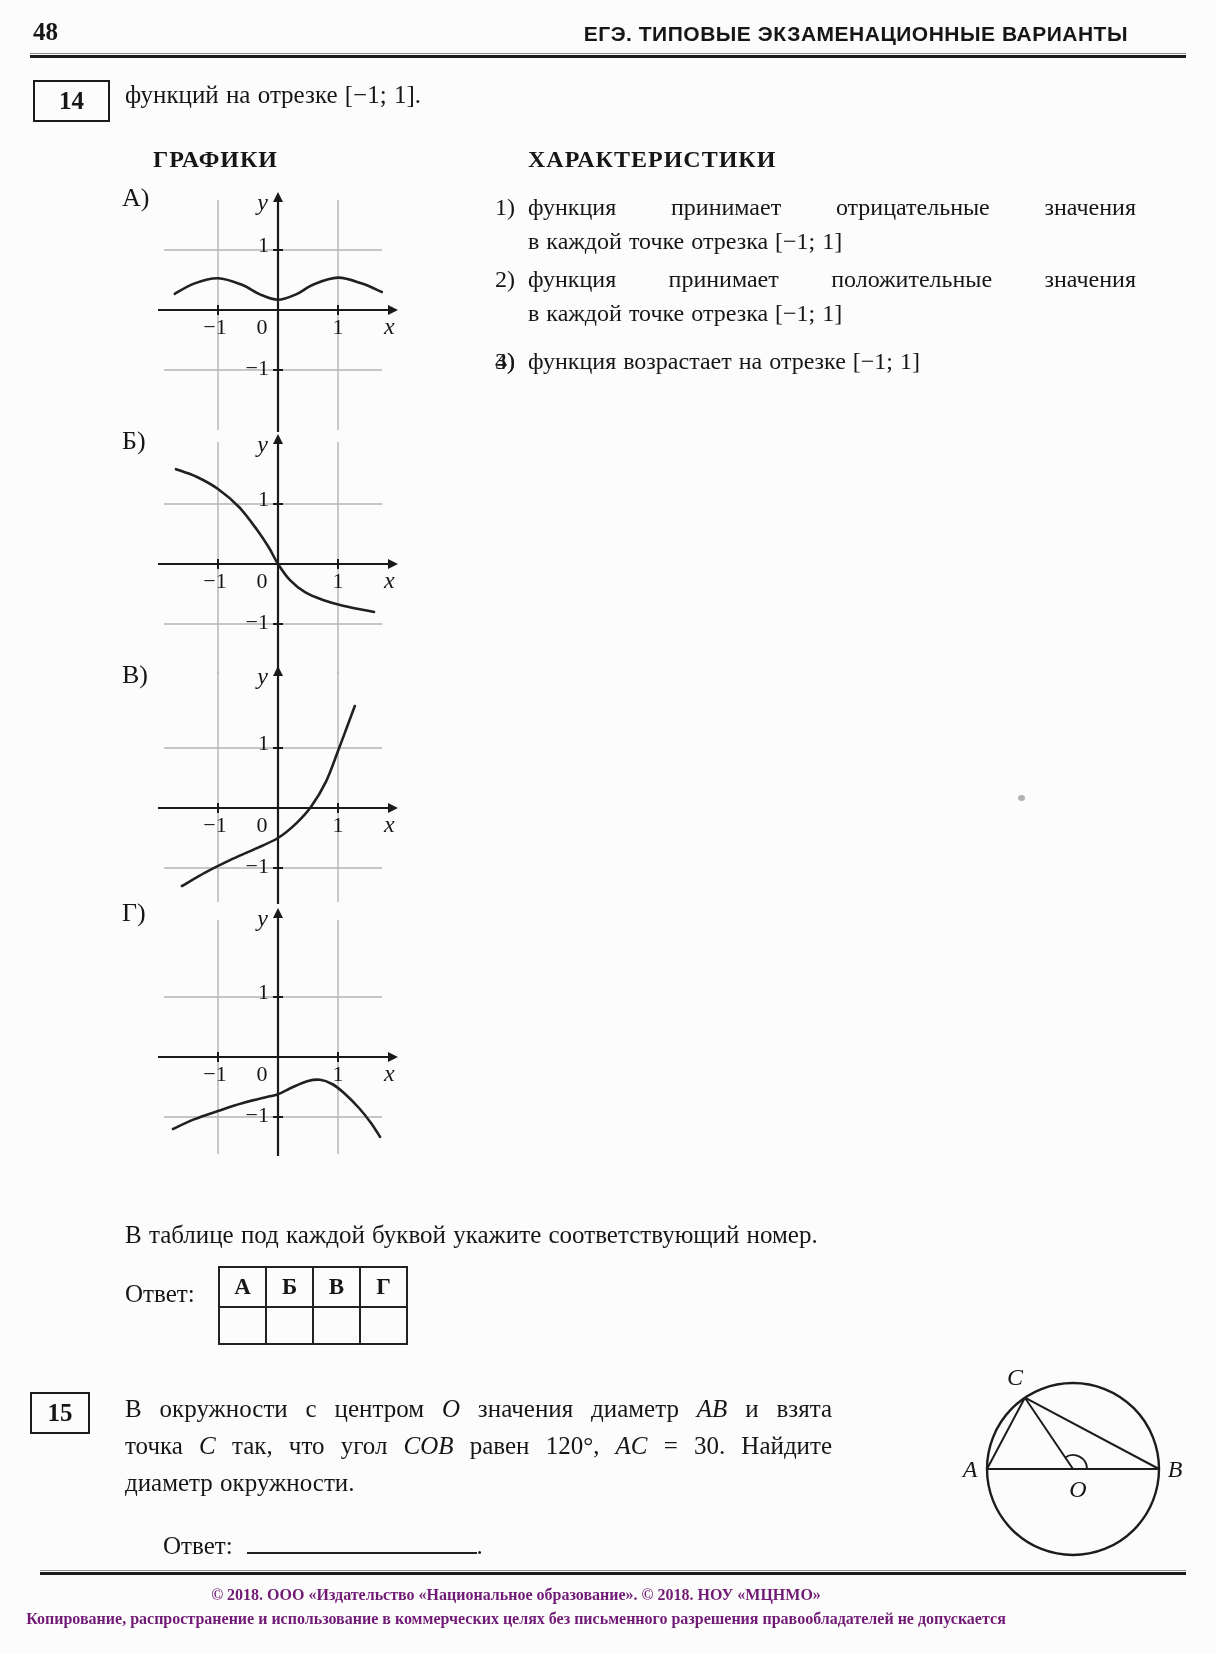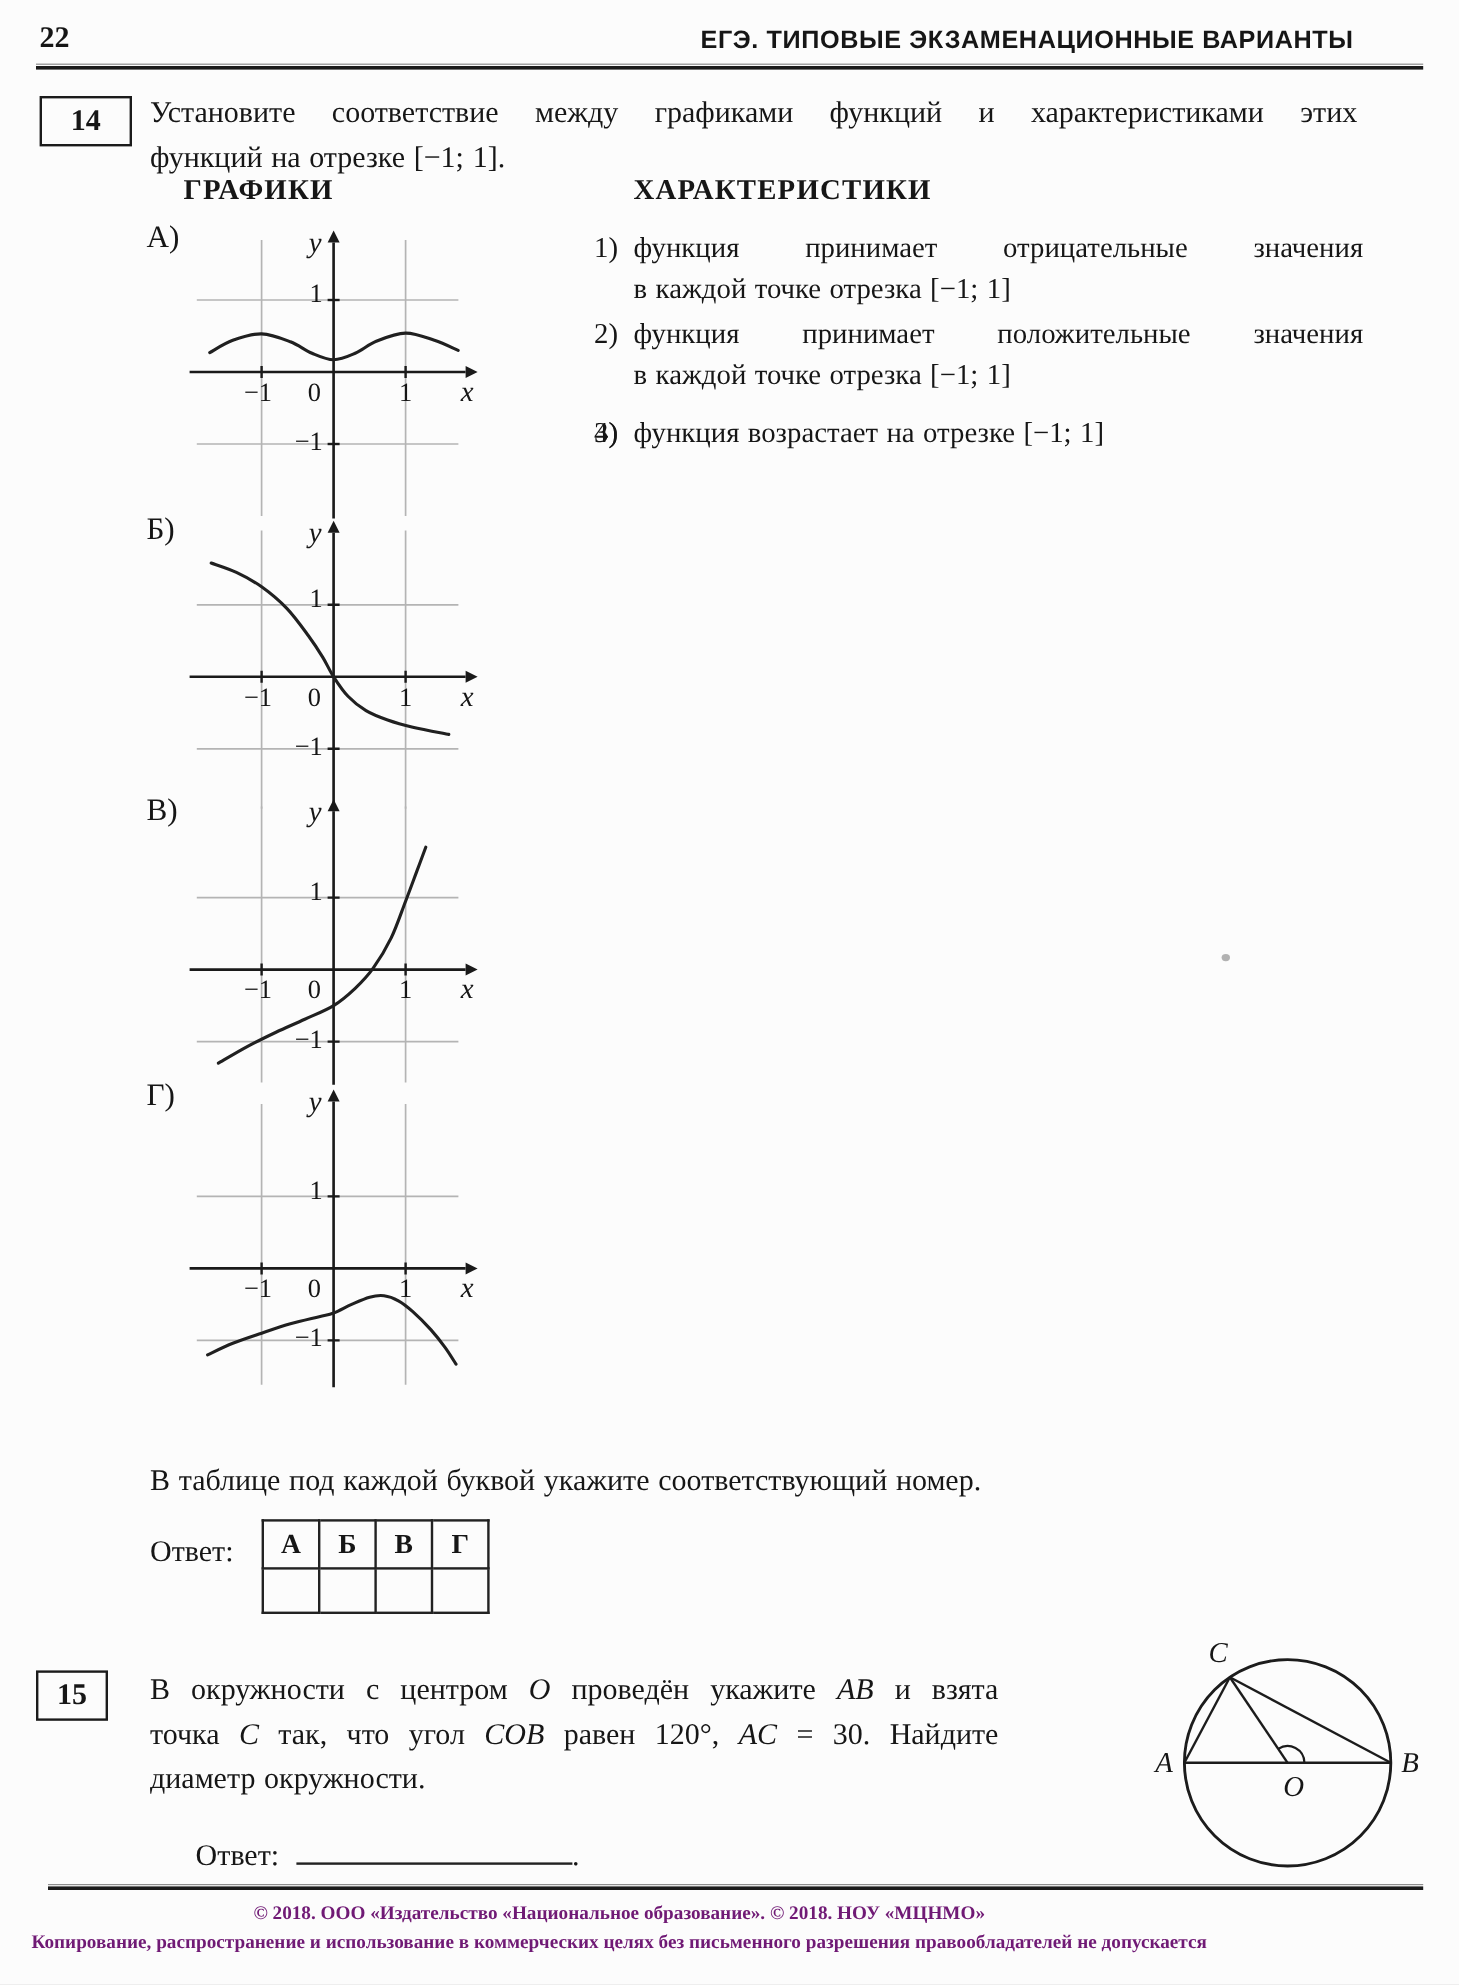--- a/index.html
+++ b/index.html
@@ -36,31 +36,30 @@
   .blank{display:inline-block;width:230px;border-bottom:2.5px solid #222;height:24px;vertical-align:baseline;margin-left:14px;}
   .footer-text{width:1032px;text-align:center;font-size:16px;font-weight:700;color:#701a75;}
   .speck{width:7px;height:6px;background:#8a8a8a;border-radius:50%;opacity:.65;}
   .geom{stroke:#1c1c1c;fill:none;}
 </style>
 </head>
 <body>
 
 <div id="page">
 
-  <div class="abs b" style="left:33px;top:18px;font-size:25px;">22</div>
+  <div class="abs b" style="left:33px;top:18px;font-size:25px;">48</div>
   <div class="abs sans b" style="right:88px;top:22px;font-size:21px;letter-spacing:.5px;">ЕГЭ. ТИПОВЫЕ ЭКЗАМЕНАЦИОННЫЕ ВАРИАНТЫ</div>
   <div class="abs rule" style="left:30px;top:53px;width:1156px;">
       <div class="thick"></div>
     </div>
 
   <div class="abs numbox" style="left:33px;top:80px;width:77px;height:42px;">
     <span>14</span>
   </div>
   <div class="abs stmt" style="left:125px;top:76px;width:1006px;">
-    <span class="fj">Установите соответствие между графиками функций и характеристиками этих</span>
     <span>функций на отрезке [−1; 1].</span>
   </div>
 
   <div class="abs colhead" style="left:153px;top:146px;">ГРАФИКИ</div>
   <div class="abs colhead" style="left:528px;top:146px;">ХАРАКТЕРИСТИКИ</div>
 
   <div class="abs glabel" style="left:122px;top:183px;">А)</div>
   <svg class="abs" style="left:148px;top:182px;" width="300" height="256">
     <line class="grid" x1="70" y1="18" x2="70" y2="248"></line>
     <line class="grid" x1="190" y1="18" x2="190" y2="248"></line>
@@ -194,21 +193,21 @@
         <td></td>
         <td></td>
       </tr>
     </tbody>
   </table>
 
   <div class="abs numbox" style="left:30px;top:1392px;width:60px;height:42px;">
     <span>15</span>
   </div>
   <div class="abs stmt" style="left:125px;top:1390px;width:707px;">
-    <span class="fj"><span>В окружности с центром </span><span class="mi">O</span><span> проведён укажите </span><span class="mi">AB</span><span> и взята</span></span>
+    <span class="fj"><span>В окружности с центром </span><span class="mi">O</span><span> значения диаметр </span><span class="mi">AB</span><span> и взята</span></span>
     <span class="fj"><span>точка </span><span class="mi">C</span><span> так, что угол </span><span class="mi">COB</span><span> равен 120°, </span><span class="mi">AC</span><span> = 30. Найдите</span></span>
     <span style="display:block;"><span>диаметр окружности.</span></span>
   </div>
 
   <svg class="abs" style="left:912px;top:1333px;" width="300" height="235">
     <circle class="geom" cx="161" cy="136" r="86" stroke-width="2.4"></circle>
     <line class="geom" x1="75" y1="136" x2="247" y2="136" stroke-width="2"></line>
     <line class="geom" x1="112.9" y1="64.7" x2="75" y2="136" stroke-width="2"></line>
     <line class="geom" x1="112.9" y1="64.7" x2="247" y2="136" stroke-width="2"></line>
     <line class="geom" x1="112.9" y1="64.7" x2="161" y2="136" stroke-width="2"></line>

